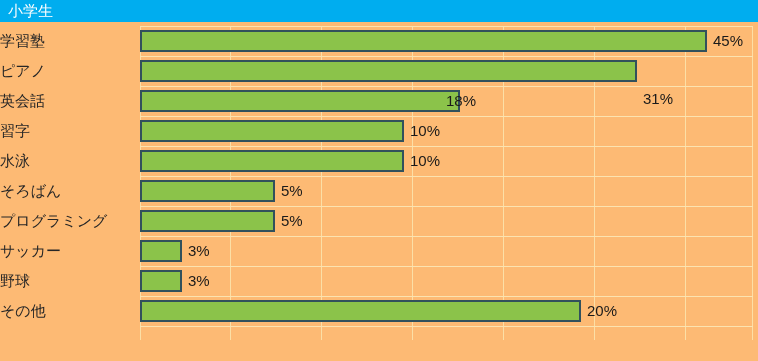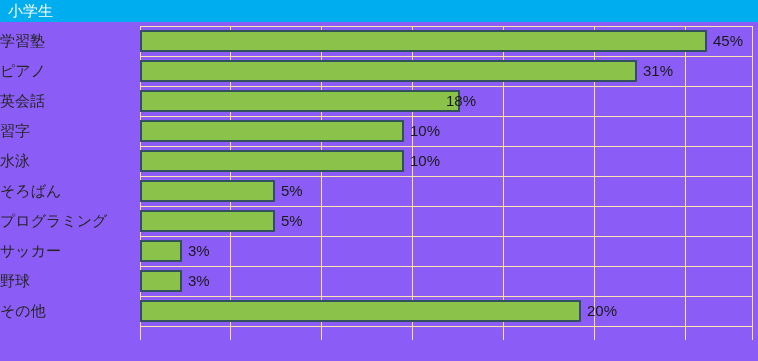--- a/index.html
+++ b/index.html
@@ -7,21 +7,21 @@
     padding: 0;
     background: #ffffff;
   }
   body {
     font-family: "Liberation Sans", sans-serif;
   }
   #chart-root {
     position: relative;
     width: 758px;
     height: 361px;
-    background: #8b5cf6;
+    background: #fdba74;
     overflow: hidden;
   }
   
   #title-bar {
     position: absolute;
     left: 0;
     top: 0;
     width: 758px;
     height: 22px;
     background: #00adef;
@@ -134,21 +134,21 @@
 
   <div id="rows-container">
       <div class="row" style="top: 26px;">
         <div class="cat-label">学習塾</div>
         <div class="bar" title="学習塾 45%" style="width: 567px;"></div>
         <div class="bar-value" style="left: 713px;">45%</div>
       </div>
       <div class="row" style="top: 56px;">
         <div class="cat-label">ピアノ</div>
         <div class="bar" title="ピアノ 31%" style="width: 497px;"></div>
-        <div class="bar-value" style="left: 643px;">31%</div>
+        <div class="bar-value" style="left: 643px; margin-top: 28px;">31%</div>
       </div>
       <div class="row" style="top: 86px;">
         <div class="cat-label">英会話</div>
         <div class="bar" title="英会話 18%" style="width: 320px;"></div>
         <div class="bar-value" style="left: 446px;">18%</div>
       </div>
       <div class="row" style="top: 116px;">
         <div class="cat-label">習字</div>
         <div class="bar" title="習字 10%" style="width: 264px;"></div>
         <div class="bar-value" style="left: 410px;">10%</div>

